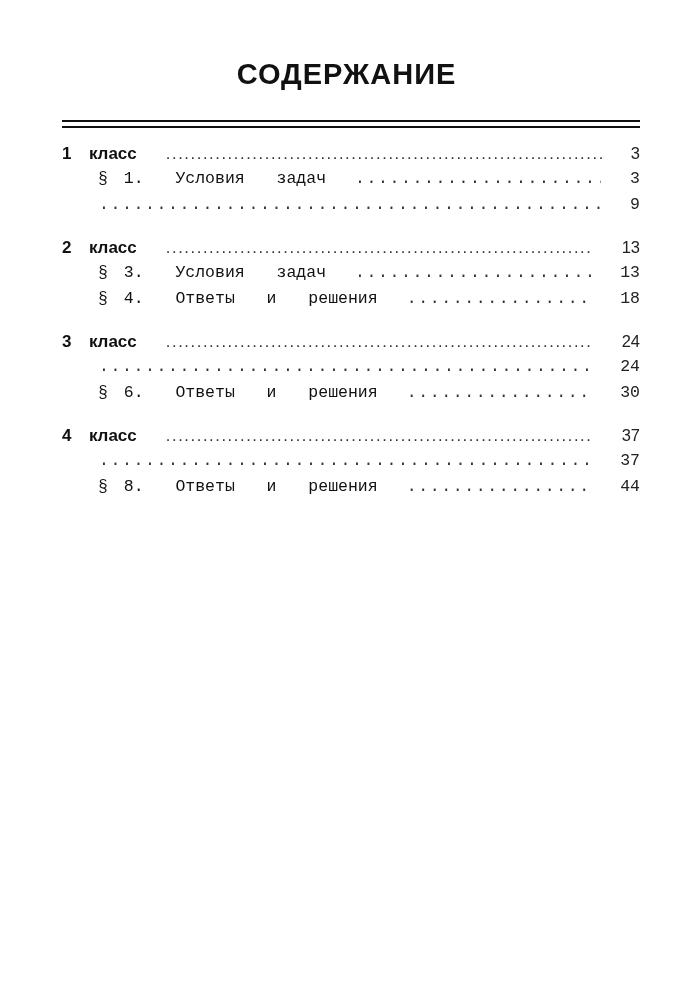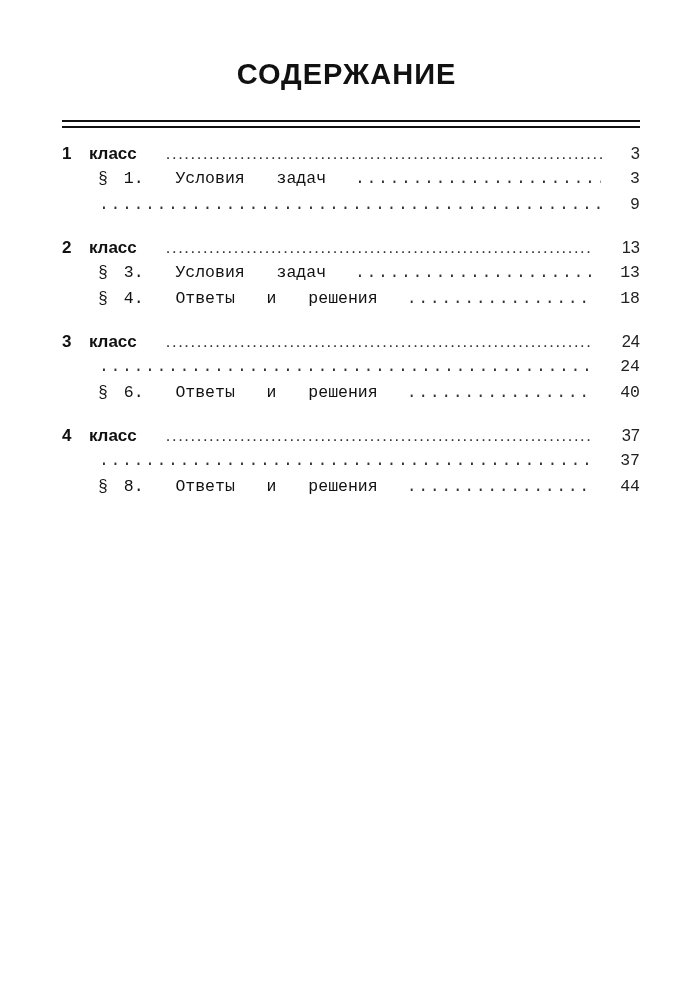--- a/index.html
+++ b/index.html
@@ -80,21 +80,21 @@
     <span class="dots"></span>
     <span class="page">24</span>
   </div>
   <div class="row sub">
     <span class="dots"></span>
     <span class="page">24</span>
   </div>
   <div class="row sub">
     <span class="label">§ 6.  Ответы  и  решения</span>
     <span class="dots"></span>
-    <span class="page">40</span>
+    <span class="page">30</span>
   </div>
 
   <div class="row heading group">
     <span class="label">4  класс</span>
     <span class="dots"></span>
     <span class="page">37</span>
   </div>
   <div class="row sub">
     <span class="dots"></span>
     <span class="page">37</span>

